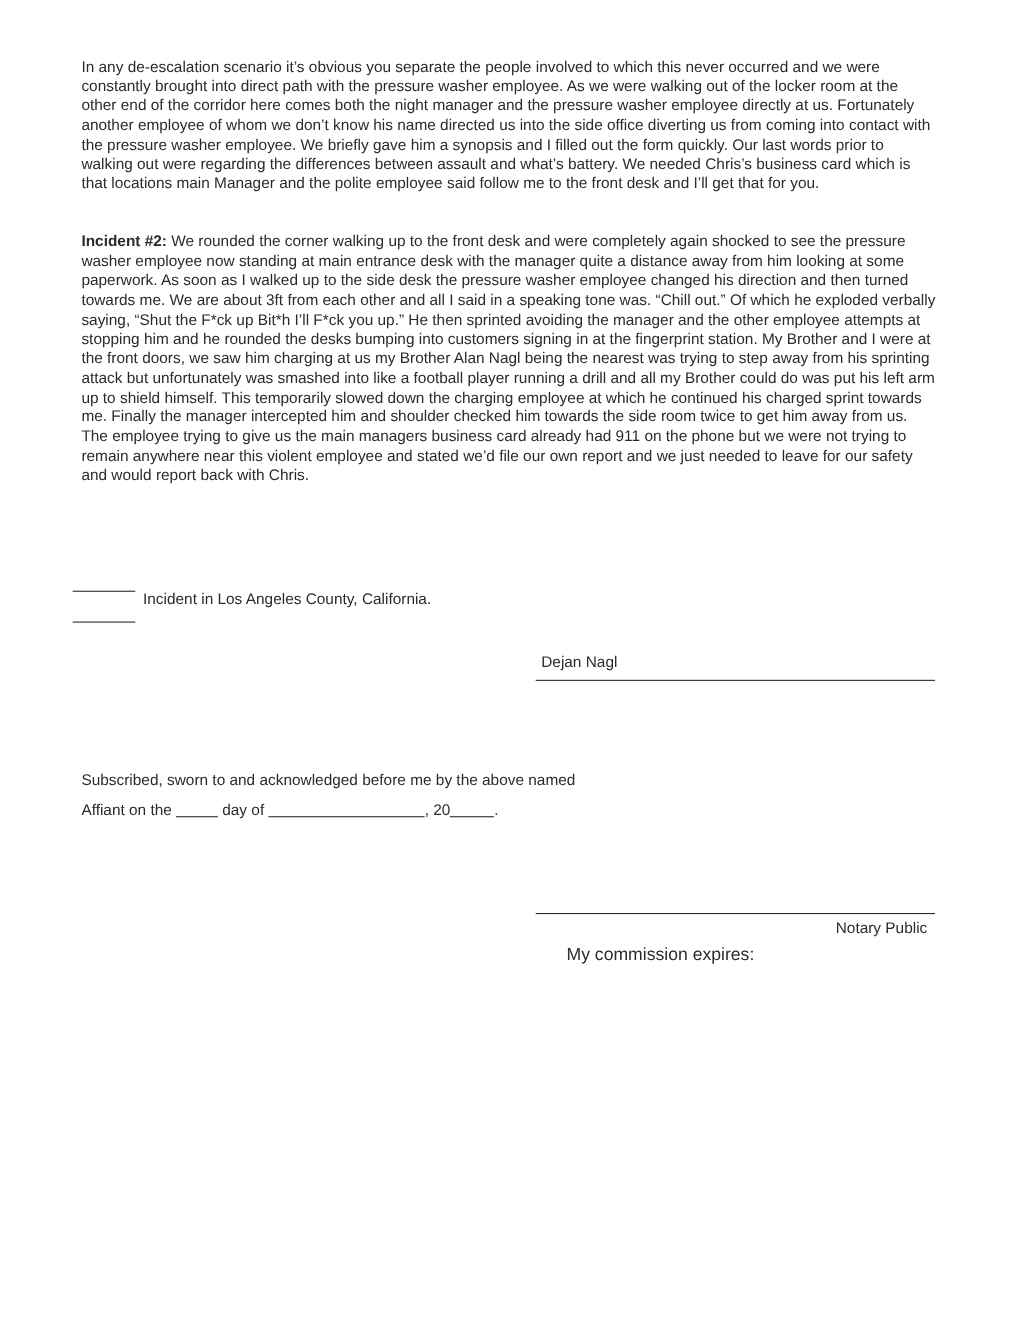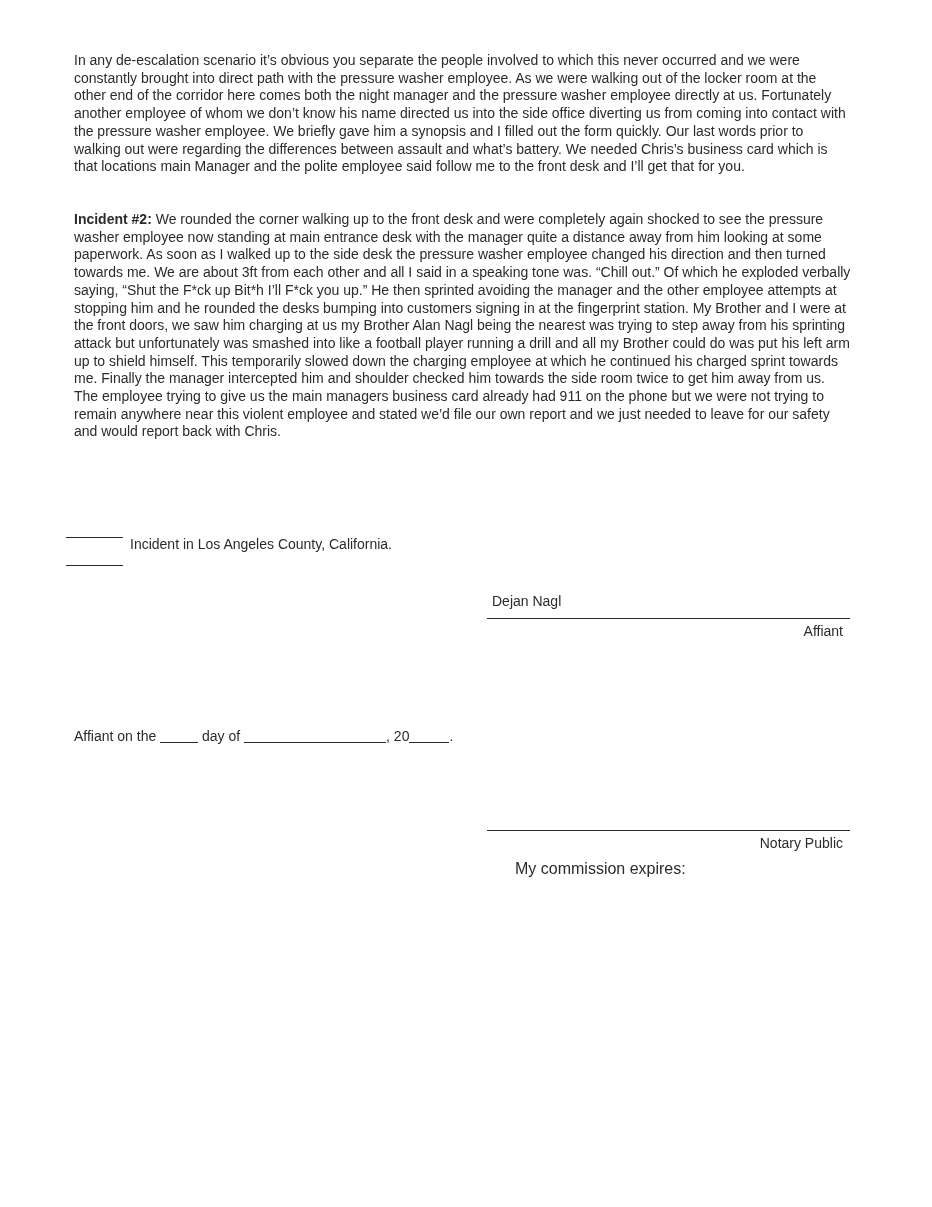--- a/index.html
+++ b/index.html
@@ -101,22 +101,22 @@
   <div class="initial-line il-1"></div>
   <div class="initial-line il-2"></div>
 
 
   <p class="attach attach-2">Incident in Los Angeles County, California.</p>
 
   <p class="affiant-name">Dejan Nagl</p>
 
   <div class="sig-line sig-affiant"></div>
 
-  <p class="sig-label label-affiant">Affiant</p>
 
+  <p class="jurat jurat-1">Subscribed, sworn to and acknowledged before me by the above named</p>
 
   <p class="jurat jurat-2">
     <span>Affiant on the</span>
     <span class="blank blank-day"></span>
     <span>day of</span>
     <span class="blank blank-month"></span><span>, 20</span><span class="blank blank-year"></span><span>.</span>
   </p>
 
   <div class="sig-line sig-notary"></div>
 

